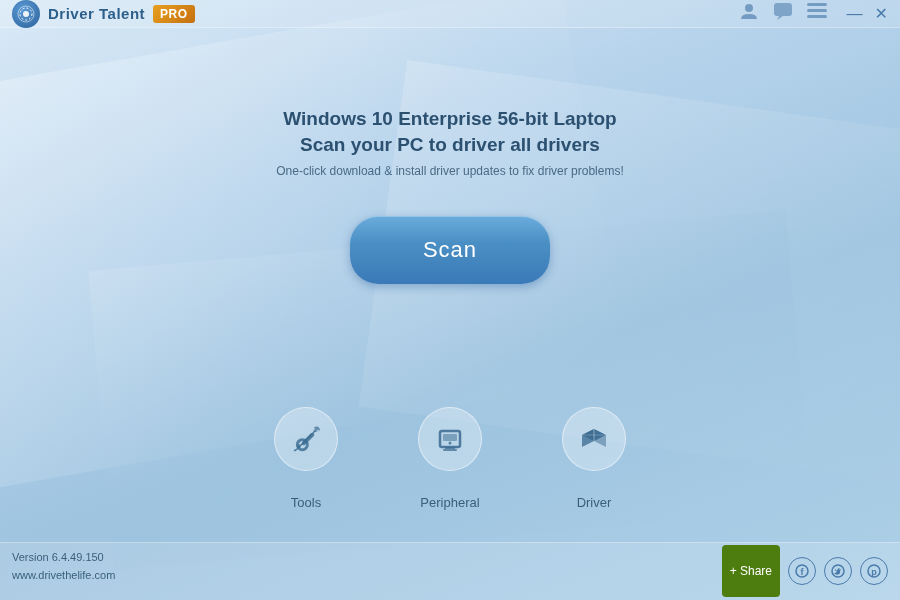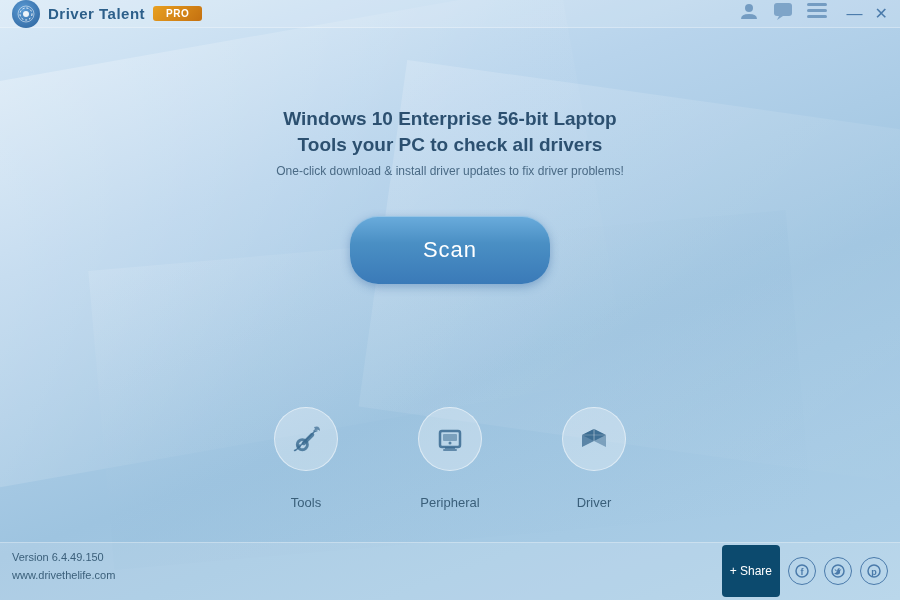--- a/index.html
+++ b/index.html
@@ -88,23 +88,23 @@
     .app-title {
       font-size: 15px;
       font-weight: 600;
       color: #2c5f8a;
       letter-spacing: 0.5px;
     }
 
     .pro-badge {
       background: linear-gradient(135deg, #e8a020, #c47010);
       color: white;
-      font-size: 10px;
+      font-size: 12px;
       font-weight: bold;
-      padding: 2px 13px;
+      padding: 2px 7px;
       border-radius: 3px;
       letter-spacing: 0.5px;
     }
 
     .titlebar-right {
       display: flex;
       align-items: center;
       gap: 14px;
     }
 
@@ -244,21 +244,21 @@
     .social-links {
       display: flex;
       align-items: center;
       gap: 8px;
     }
 
     .share-btn {
       display: flex;
       align-items: center;
       gap: 4px;
-      background: #0c4a6e;
+      background: #4d7c0f;
       color: white;
       border: none;
       border-radius: 4px;
       padding: 19px 8px;
       font-size: 12px;
       cursor: pointer;
     }
 
     .social-icon {
       width: 28px;
@@ -323,21 +323,21 @@
     <div class="window-controls">
       <span class="win-btn">—</span>
       <span class="win-btn">✕</span>
     </div>
   </div>
 </div>
 
 <div class="content">
   <div class="system-info">
     <div class="system-title">Windows 10 Enterprise 56-bit Laptop</div>
-    <div class="system-subtitle">Tools your PC to check all drivers</div>
+    <div class="system-subtitle">Scan your PC to driver all drivers</div>
     <div class="system-desc">One-click download &amp; install driver updates to fix driver problems!</div>
   </div>
   <button class="scan-btn">Scan</button>
 </div>
 
 <div class="bottom-icons">
   <div class="icon-item">
     <div class="icon-circle">
       <svg class="svg-icon" viewBox="0 0 36 36" fill="#3a6a90">
         <path d="M8 28 L22 14 L24 12 Q28 8 30 10 Q26 11 25 13 L23 15 L9 29 Q7 31 6 30 Q5 29 8 28Z" fill="#3a6a90" opacity="0.85"></path>

